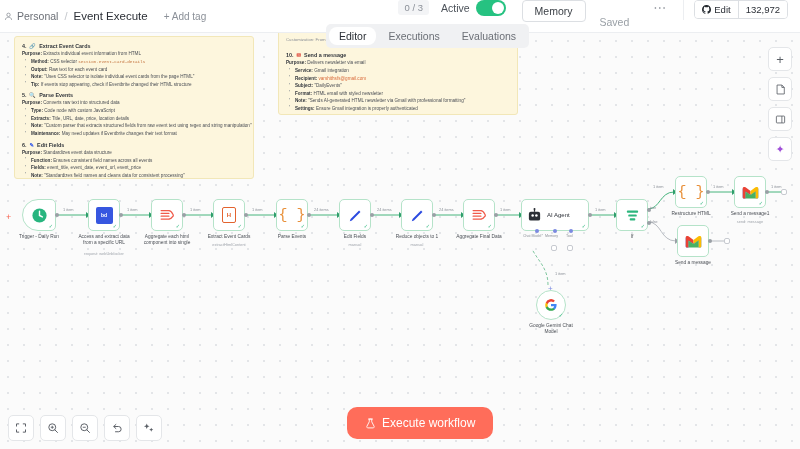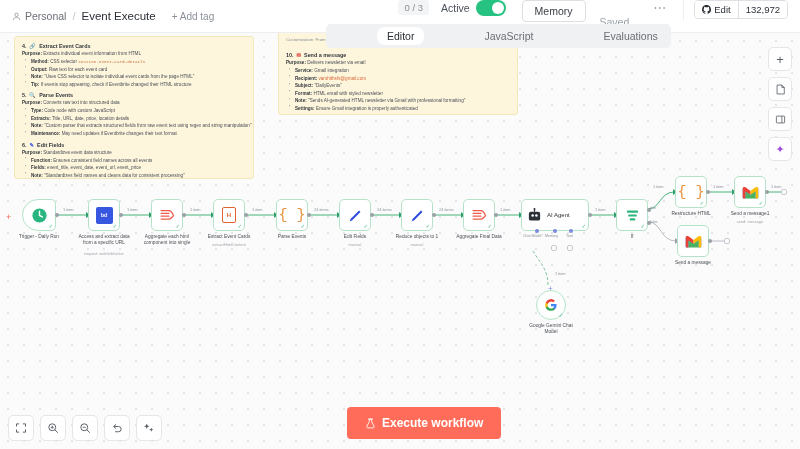--- a/index.html
+++ b/index.html
@@ -9,21 +9,21 @@
     background: #fafafa; overflow: hidden;
   }
   .app { position: relative; width: 800px; height: 449px; background: #fbfbfb; }
 
   
   .header {
     position: absolute; top: 0; left: 0; width: 800px; height: 33px;
     background: #ffffff; border-bottom: 1px solid #eceef1;
     display: flex; align-items: center; z-index: 40;
   }
-  .bc { display: flex; align-items: center; gap: 6px; padding-left: 12px; }
+  .bc { display: flex; align-items: center; gap: 6px; padding-left: 4px; }
   .bc-person { font-size: 10.5px; color: #6b6f76; display: flex; align-items: center; gap: 4px; }
   .person-ico { width: 9px; height: 9px; display: inline-block; }
   .bc-sep { color: #c4c7cc; font-size: 11px; }
   .bc-title { font-size: 11.5px; color: #2b2f36; }
   .add-tag { font-size: 10px; color: #8b9098; margin-left: 10px; cursor: pointer; text-align: right; }
 
   .hdr-right { margin-left: auto; display: flex; align-items: flex-start; height: 33px; }
   .ratio {
     font-size: 9.5px; color: #8b9098; background: #f3f4f6;
     border-radius: 3px; padding: 2px 6px; margin-right: 12px;
@@ -48,21 +48,21 @@
   .gh-box { display: flex; align-items: stretch; border: 1px solid #dcdfe3; border-radius: 4px; overflow: hidden; margin-right: 12px; cursor: pointer; }
   .gh-star { display: flex; align-items: center; gap: 3px; font-size: 9.5px; color: #2b2f36; padding: 3px 7px; background: #fff; }
   .gh-count { font-size: 9.5px; color: #2b2f36; padding: 3px 7px; background: #fff; border-left: 1px solid #dcdfe3; }
 
   
   .tabs {
     position: absolute; top: 24px; left: 326px;
     background: #f0f1f3; border-radius: 5px; padding: 3px;
     display: flex; gap: 2px; z-index: 45;
   }
-  .tab { font-size: 10.5px; color: #6b6f76; padding: 3px 10px; border-radius: 8px; cursor: pointer; white-space: nowrap; margin-left: 48px;}
+  .tab { font-size: 10.5px; color: #6b6f76; padding: 3px 10px; border-radius: 8px; cursor: pointer; white-space: nowrap;}
   .tab.active { background: #fff; color: #2b2f36; }
 
   
   .canvas {
     position: absolute; top: 33px; left: 0; width: 800px; height: 416px;
     background-color: #fbfbfb;
     background-image: radial-gradient(#e3e5e8 1px, transparent 1px);
     background-size: 16px 16px; overflow: hidden;
   }
 
@@ -122,22 +122,22 @@
   
   .botbar { position: absolute; left: 8px; bottom: 8px; display: flex; gap: 6px; z-index: 30; }
   .bot-btn {
     width: 26px; height: 26px; background: #fff; border: 1px solid #e4e6e9;
     border-radius: 5px; display: flex; align-items: center; justify-content: center;
     cursor: pointer; color: #5a5f66;
   }
   .exec-btn {
     position: absolute; left: 347px; bottom: 10px;
     background: #ff6d5a; color: #fff; font-size: 12px;
-    border: none; border-radius: 4px; padding: 9px 18px;
-    display: flex; align-items: center; gap: 6px; cursor: pointer; z-index: 30; font-weight: bold;
+    border: none; border-radius: 10px; padding: 9px 18px;
+    display: flex; align-items: center; gap: 6px; cursor: pointer; z-index: 30;
   }
 </style>
 </head>
 <body>
 
 <div class="app">
 
   <div class="header">
     <div class="bc">
       <span class="bc-person">
@@ -169,21 +169,21 @@
           </svg>
           <span>Edit</span>
         </span>
         <span class="gh-count">132,972</span>
       </span>
     </div>
   </div>
 
   <div class="tabs">
     <span class="tab active">Editor</span>
-    <span class="tab">JavaScript</span>
+    <span class="tab">Executions</span>
     <span class="tab">Evaluations</span>
   </div>
 
   <div class="canvas">
 
     <div class="sticky" style="left:14px; top:3px; width:240px; height:143px;">
       <h4>
         <span>4.</span>
         <span style="color:#e8a33d">🔗</span>
         <span>Extract Event Cards</span>

